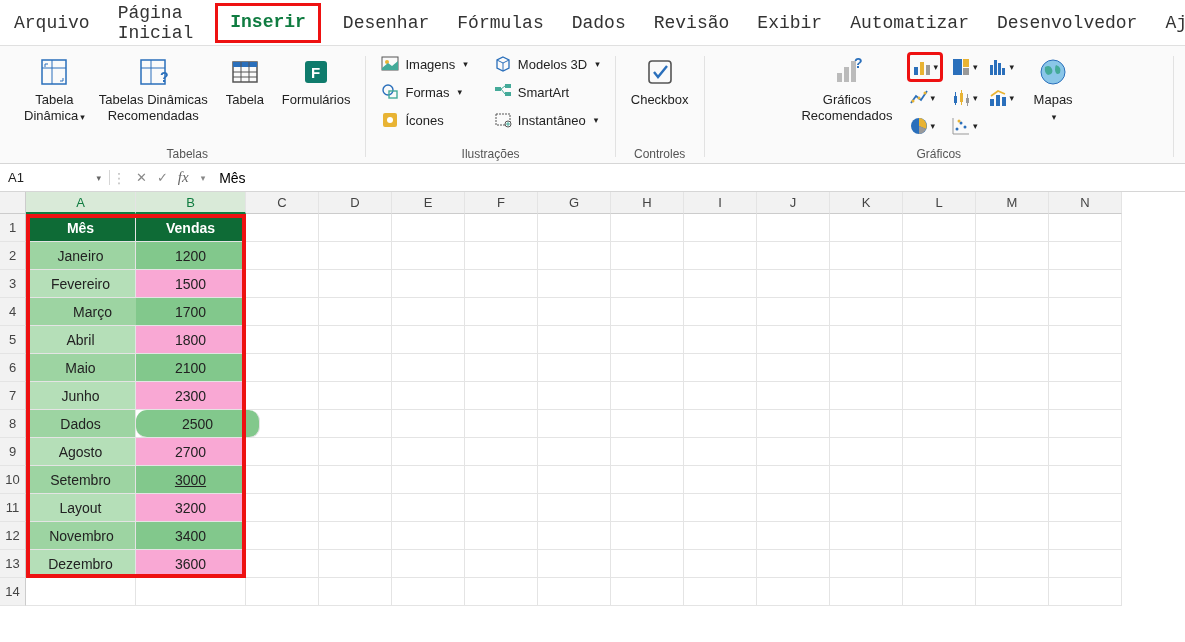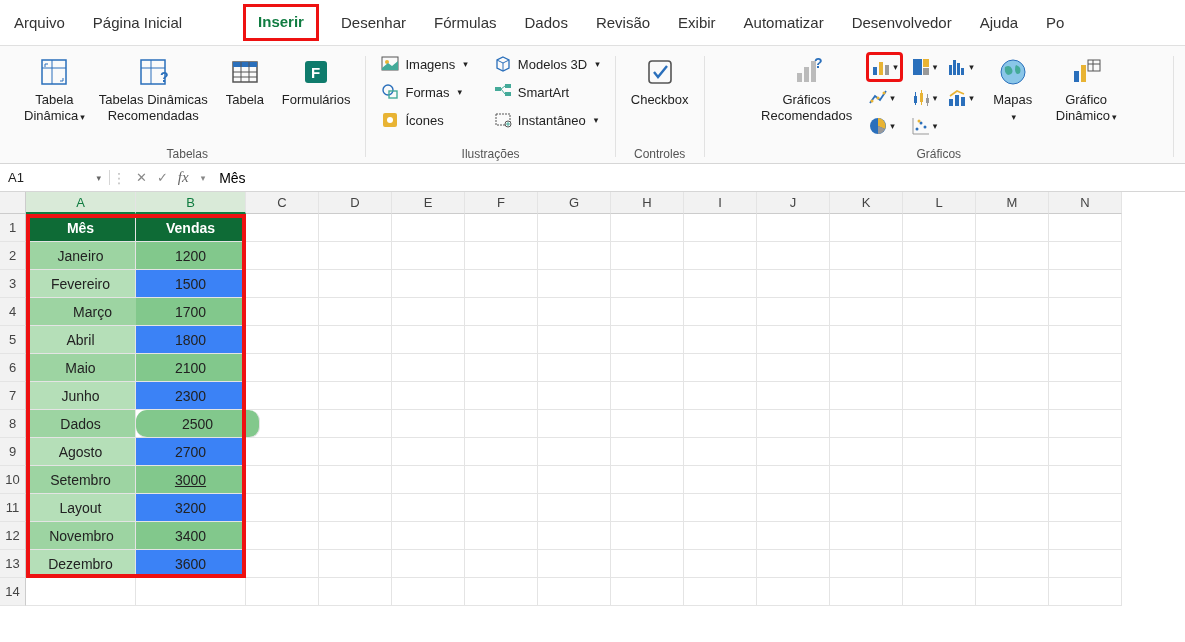--- a/index.html
+++ b/index.html
@@ -1,21 +1,21 @@
 <!DOCTYPE html>
 <html><head>
 <meta charset="utf-8">
 <style>
 * { box-sizing: border-box; margin: 0; padding: 0; font-family: "Segoe UI", Arial, sans-serif; }
 body { background: #fff; width: 1185px; height: 642px; overflow: hidden; font-size: 14px; color: #222; }
 
 
 .tabs { display: flex; align-items: center; height: 46px; padding: 0 8px; gap: 16px; border-bottom: 1px solid #e0e0e0; }
-.tab { padding: 8px 6px; cursor: pointer; font-size: 15px; color: #333; }
-.tab.active { border-bottom: 3px solid #107c41; color: #107c41; font-weight: 600; margin-left: 39px; }
+.tab { padding: 8px 6px; cursor: pointer; font-size: 18px; color: #333; font-family: Liberation Mono, monospace; }
+.tab.active { border-bottom: 3px solid #107c41; color: #107c41; font-weight: 600; }
 .tab.highlighted { border: 3px solid #e11; padding: 6px 12px 8px 12px; }
 
 
 .ribbon { display: flex; align-items: stretch; padding: 6px 10px 2px 10px; height: 118px; border-bottom: 1px solid #d6d6d6; background: #fafafa; }
 .group { display: flex; flex-direction: column; align-items: center; padding: 0 8px; }
 .group-inner { display: flex; align-items: flex-start; gap: 2px; flex: 1; }
 .group-label { font-size: 12px; color: #555; margin-top: 2px; }
 .sep { width: 1px; background: #e2e2e2; margin: 4px 1px; }
 
 .big-btn { display: flex; flex-direction: column; align-items: center; justify-content: center; padding: 4px 6px; cursor: pointer; text-align: center; min-width: 58px; line-height: 1.25; border-radius: 4px; }
@@ -51,21 +51,21 @@
 .col-hdrs { display: flex; }
 .col-hdr { height: 22px; background: #f2f2f2; border-right: 1px solid #e4e4e4; border-bottom: 1px solid #ccc; display: flex; align-items: center; justify-content: center; font-size: 13px; color: #444; }
 .col-hdr.sel { background: #d9ead8; color: #107c41; border-bottom: 2px solid #107c41; }
 
 .cells { position: relative; }
 .cell { border-right: 1px solid #e4e4e4; border-bottom: 1px solid #e4e4e4; height: 28px; display: flex; align-items: center; padding: 0 6px; font-size: 14px; position: absolute; }
 .cell.header-cell { background: #0e6b36; color: #fff; font-weight: 600; justify-content: center; }
 .cell.data-a { background: #9dd4a2; justify-content: center; }
 .cell.data-a.alt { background: #b5dfb8; }
 .cell.data-b { background: #82c88c; justify-content: center; }
-.cell.data-b.alt { background: #3b82f6; }
+.cell.data-b.alt { background: #f9a8d4; }
 
 .red-box { position: absolute; border: 4px solid #e11; pointer-events: none; }
 
 
 svg { display: block; }
 </style>
 </head>
 <body>
 
 <div class="tabs" id="tabs-row">
@@ -339,32 +339,20 @@
       <div class="big-btn">
         <span class="ico">
           <svg width="30" height="30">
               <circle cx="15" cy="15" r="12" fill="#8ac6e8" stroke="#2a6fbb"></circle>
               <path d="M7 10 Q12 7 14 12 Q16 17 10 18 Q6 16 7 10 M18 8 Q24 10 22 16 Q18 19 17 13 Q17 9 18 8" fill="#4a9"></path>
             </svg>
         </span>
         <span class="lbl"><span>Mapas</span><br><span class="caret">▾</span></span>
       </div>
 
-      <div class="big-btn">
-        <span class="ico">
-          <svg width="30" height="30">
-              <rect x="3" y="14" width="5" height="11" fill="#2a6fbb"></rect>
-              <rect x="10" y="8" width="5" height="17" fill="#e8b333"></rect>
-              <rect x="17" y="3" width="12" height="11" fill="none" stroke="#555"></rect>
-              <line x1="17" y1="7" x2="29" y2="7" stroke="#555"></line>
-              <line x1="22" y1="3" x2="22" y2="14" stroke="#555"></line>
-            </svg>
-        </span>
-        <span class="lbl"><span>Gráfico<br>Dinâmico</span><span class="caret">▾</span></span>
-      </div>
     </div>
     <div class="group-label">Gráficos</div>
   </div>
 
   <div class="sep"></div>
 </div>
 
 <div class="fbar">
   <div class="namebox">
     <span>A1</span>

